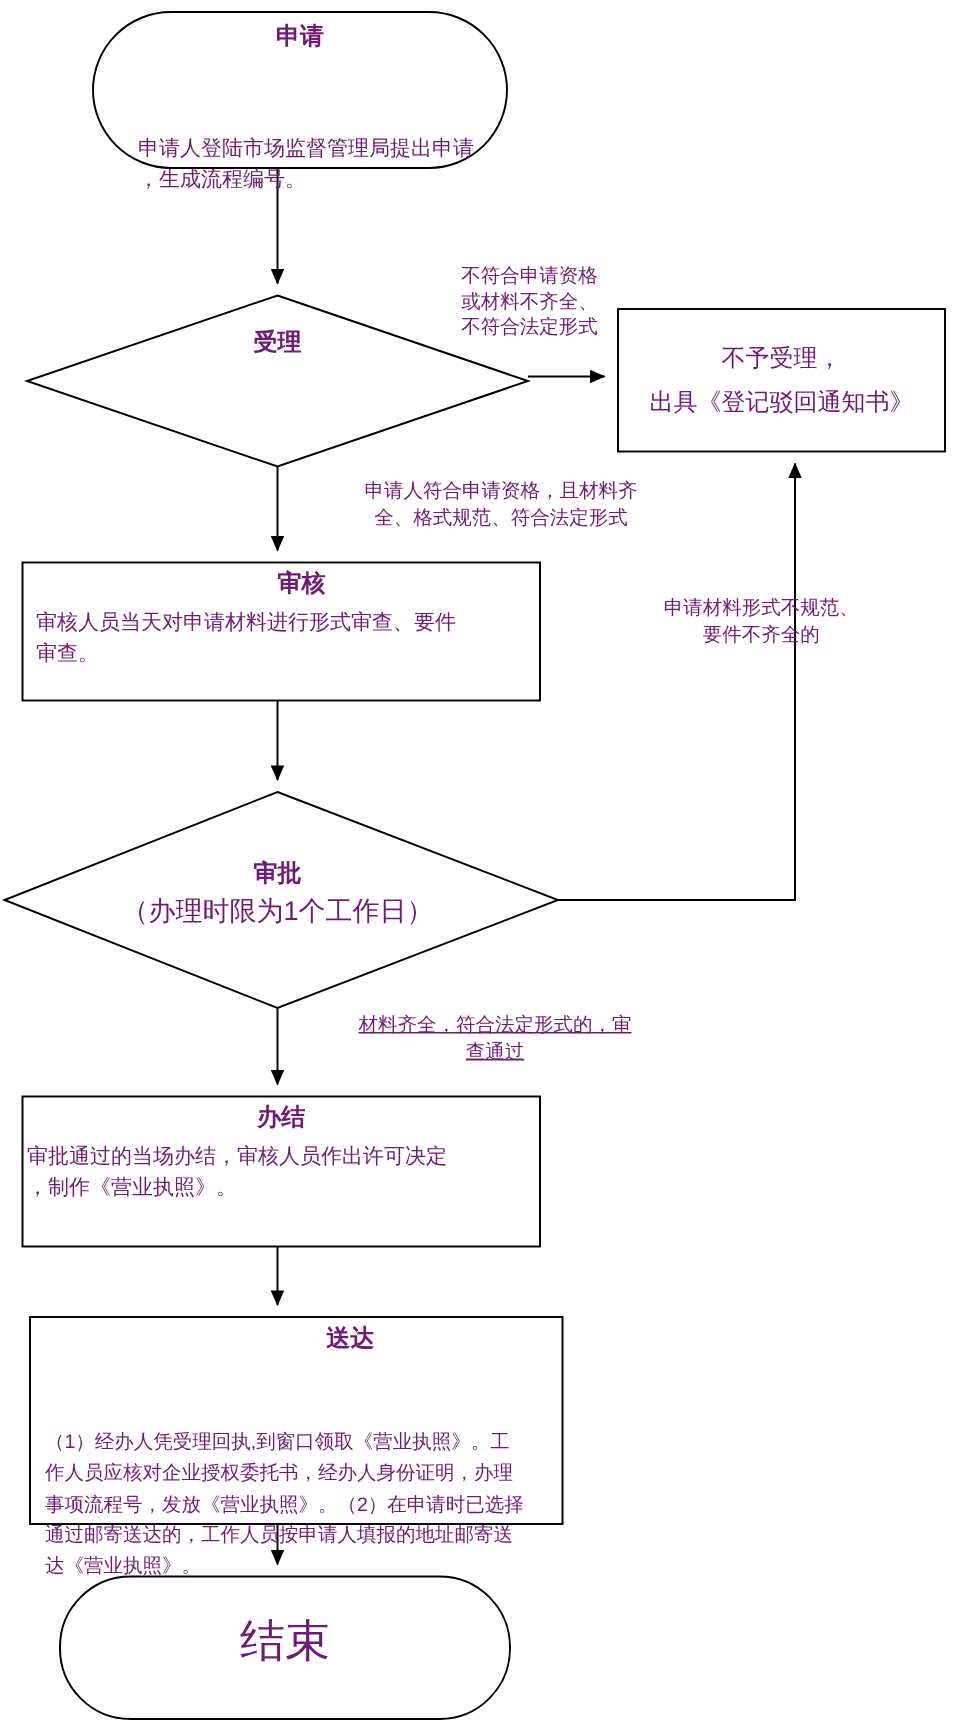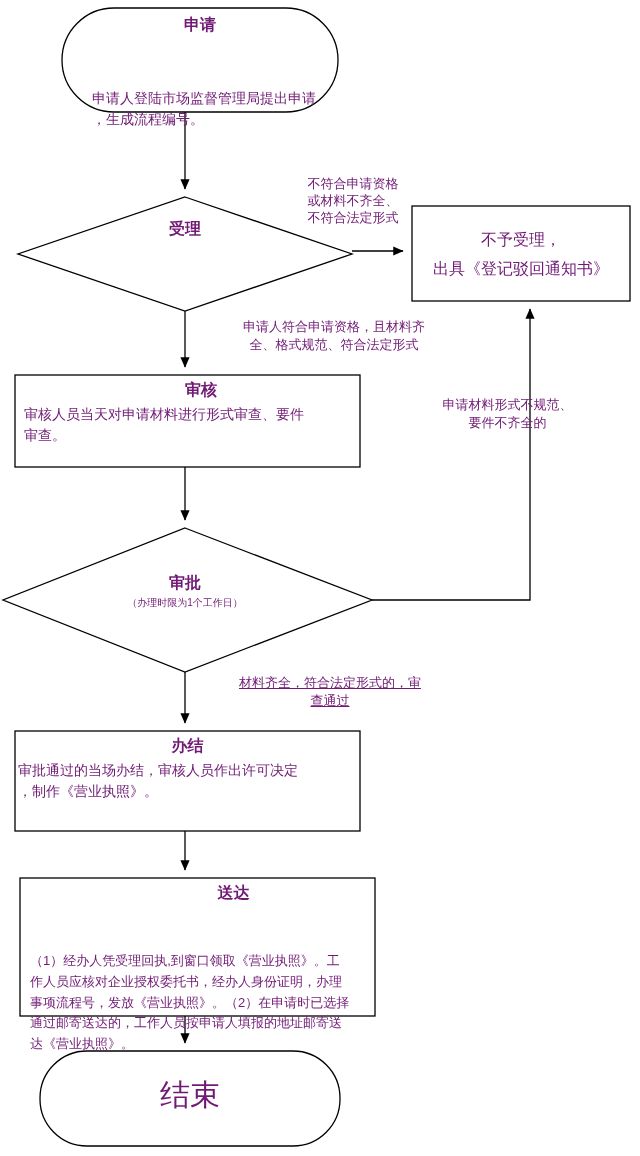--- a/index.html
+++ b/index.html
@@ -56,21 +56,21 @@
     font-size: 13px;
     text-align: center;
     line-height: 1.3;
   }
   .reject-text {
     font-size: 16px;
     text-align: center;
     line-height: 1.8;
   }
   .approve-subtitle {
-    font-size: 10px;
+    font-size: 18px;
     text-align: center;
     line-height: 1.2;
   }
   .deliver-body {
     font-size: 13px;
     text-align: left;
     line-height: 1.6;
     margin-top: 45px;
   }
   .end-title {

